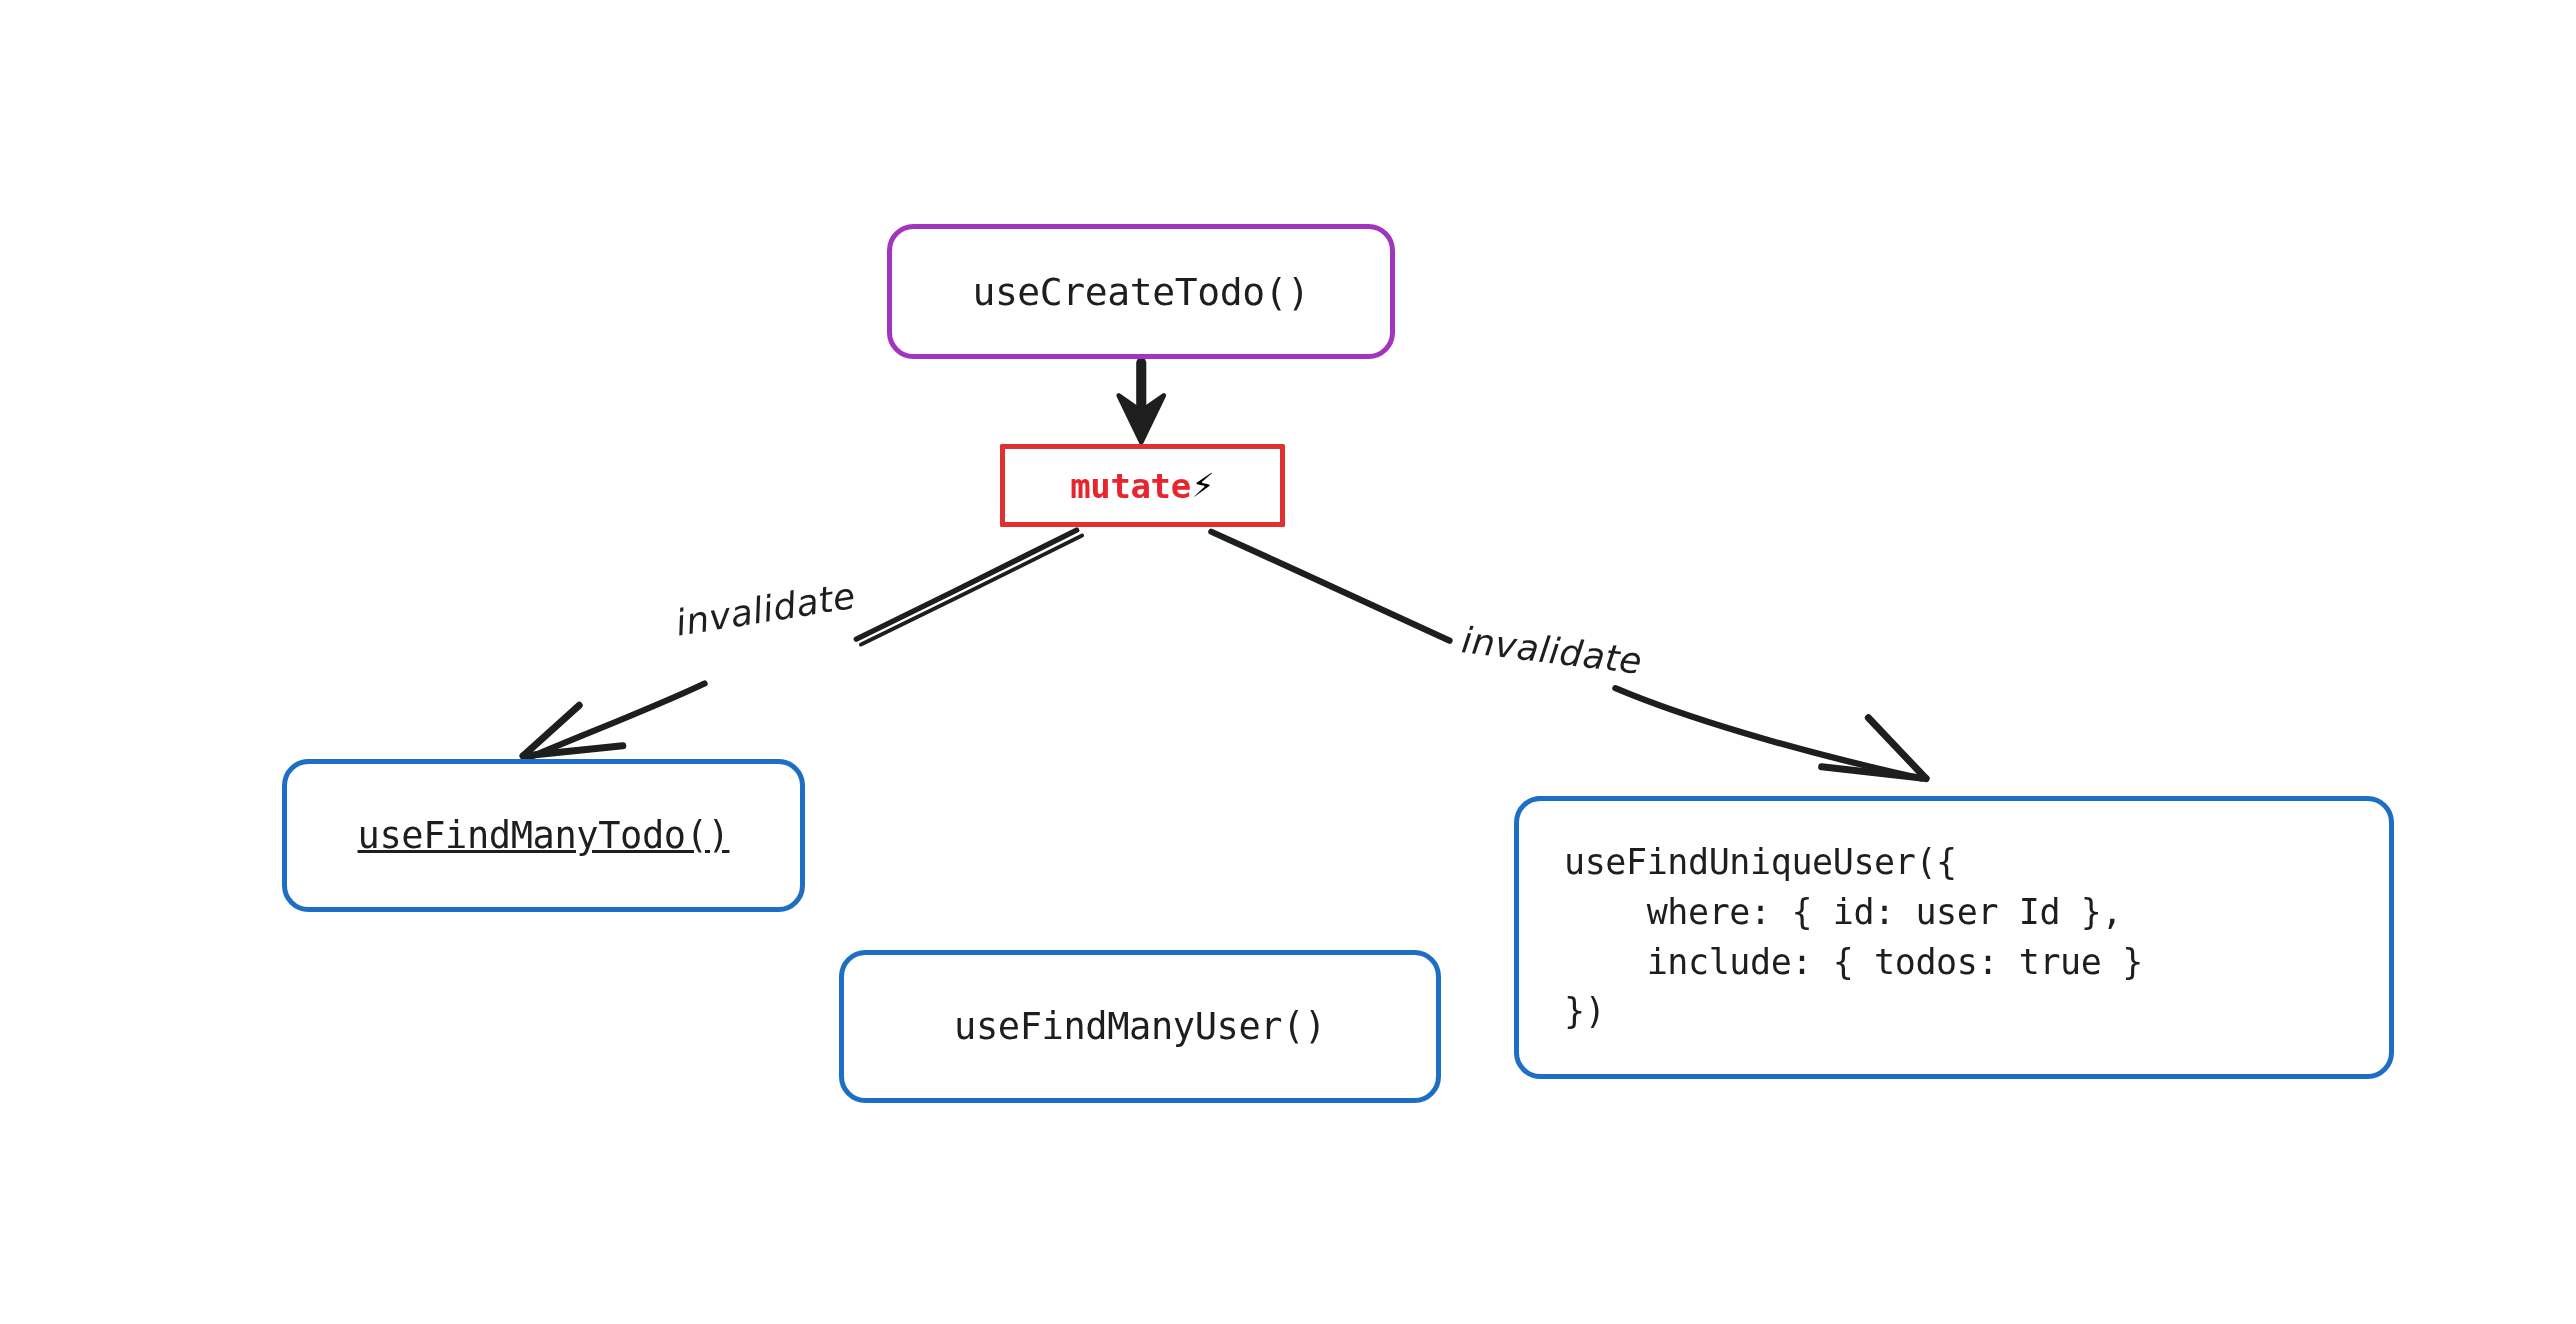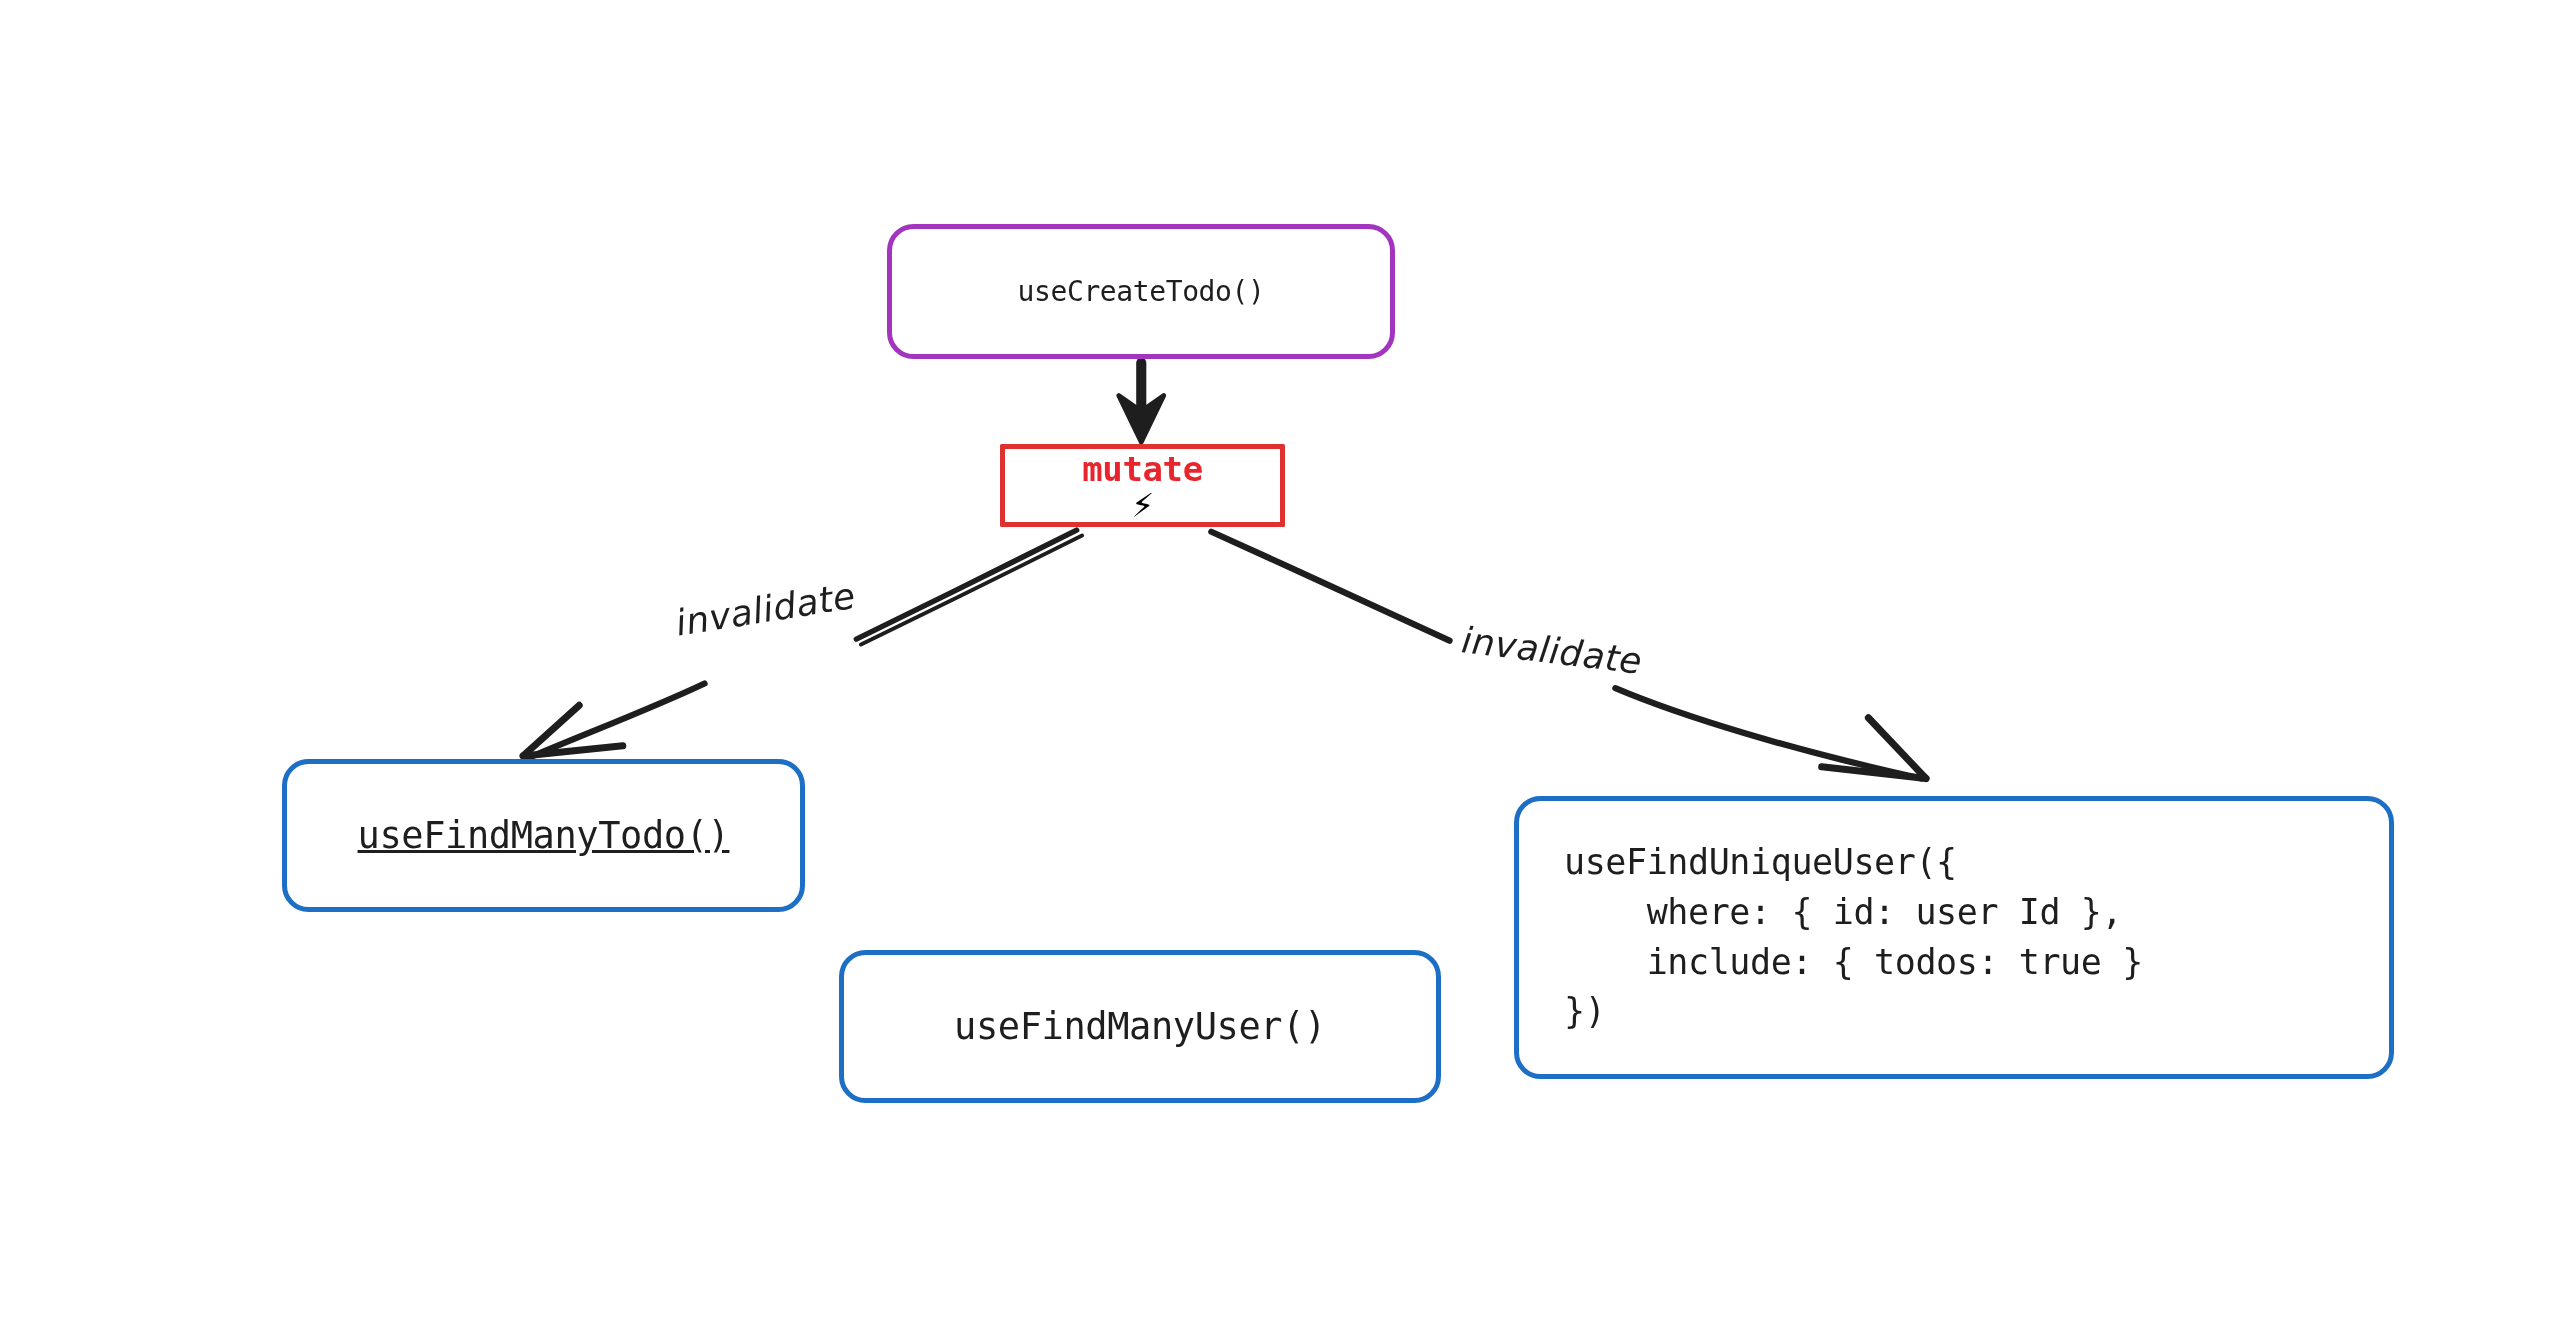--- a/index.html
+++ b/index.html
@@ -45,33 +45,32 @@
   #node-use-create-todo {
     left: 887px;
     top: 224px;
     width: 508px;
     height: 135px;
     border: 5.4px solid #a234bf;
     border-radius: 26.5px;
     justify-content: center;
   }
   #node-use-create-todo .node-label {
-    font-size: 28px;
+    font-size: 38px;
   }
 
   
   #node-mutate {
     left: 1000px;
     top: 444px;
     width: 285px;
     height: 83px;
     border: 5.4px solid #e03131;
     border-radius: 1.6px;
     justify-content: center;
-    flex-direction: column;
   }
   #node-mutate .node-label {
     font-size: 34px;
     color: #e8252c;
     font-weight: 600;
   }
   #node-mutate .bolt {
     font-size: 33px;
     line-height: 1;
     margin-left: 0.8px;

